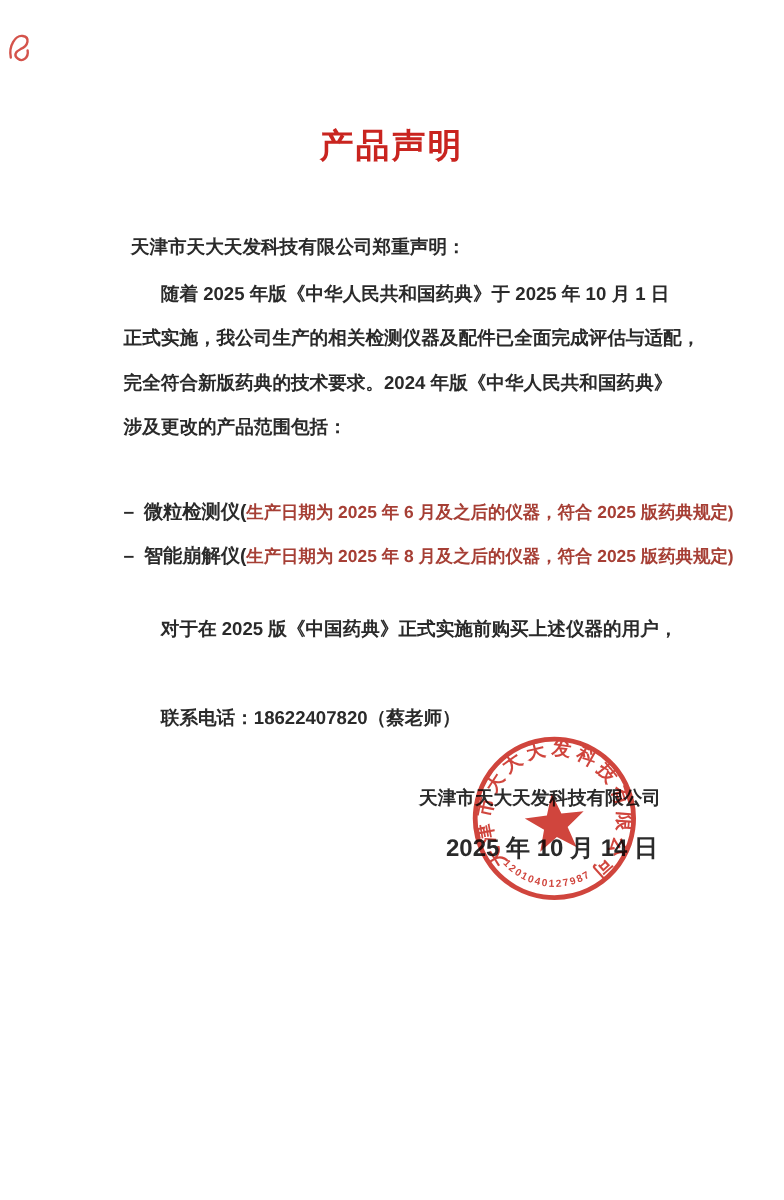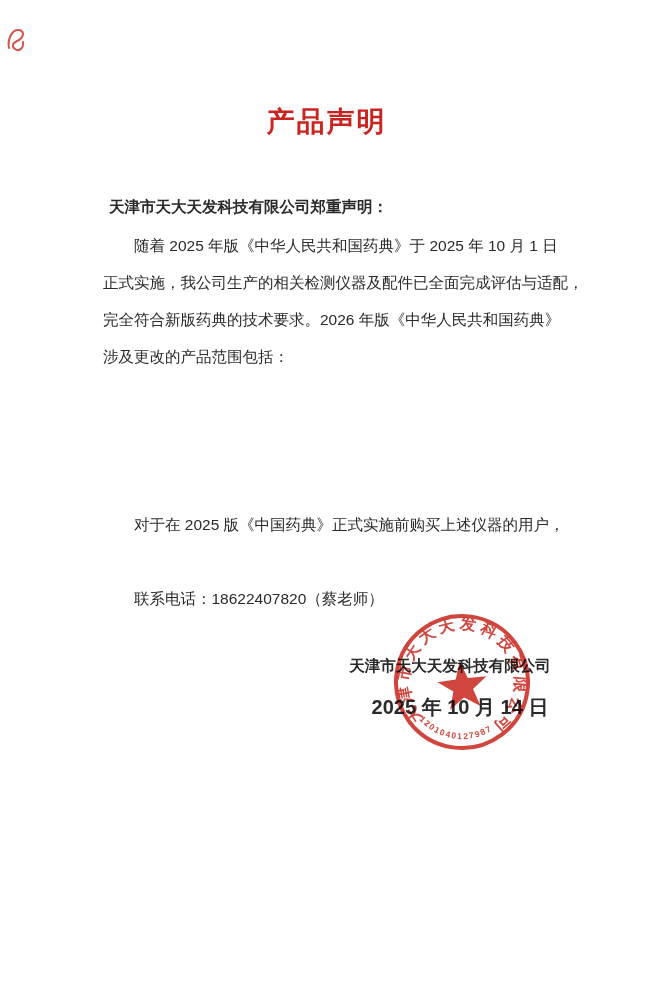--- a/index.html
+++ b/index.html
@@ -34,21 +34,21 @@
     position: absolute;
     top: 227px; left: 103px; width: 470px;
   }
   .para2 {
     position: absolute;
     top: 506px; left: 103px; width: 470px;
   }
   .para1 p, .para2 p, .contact {
     margin: 0;
     font-size: 15.5px;
-    font-weight: 400;
+    font-weight: 700;
     line-height: 37px;
     white-space: nowrap;
   }
   .para1 p:first-child, .para2 p:first-child { padding-left: 31px; }
   .products {
     position: absolute;
     top: 410px; left: 103px; width: 480px;
   }
   .product-line {
     margin: 0;
@@ -117,26 +117,33 @@
   <h1 class="title">产品声明</h1>
 
   <p class="salutation">天津市天大天发科技有限公司郑重声明：</p>
 
   <div class="para1">
 
       <p>随着 2025 年版《中华人民共和国药典》于 2025 年 10 月 1 日</p>
 
       <p>正式实施，我公司生产的相关检测仪器及配件已全面完成评估与适配，</p>
 
-      <p>完全符合新版药典的技术要求。2026 年版《中华人民共和国药典》</p>
+      <p>完全符合新版药典的技术要求。2024 年版《中华人民共和国药典》</p>
 
       <p>涉及更改的产品范围包括：</p>
 
   </div>
 
+  <div class="products">
+
+      <p class="product-line"><span class="dash">–</span><span class="pname">微粒检测仪</span><span class="popen">(</span><span class="pnote">生产日期为 2025 年 6 月及之后的仪器，符合 2025 版药典规定</span><span class="pclose">)</span></p>
+
+      <p class="product-line"><span class="dash">–</span><span class="pname">智能崩解仪</span><span class="popen">(</span><span class="pnote">生产日期为 2025 年 8 月及之后的仪器，符合 2025 版药典规定</span><span class="pclose">)</span></p>
+
+  </div>
 
   <div class="para2">
 
       <p>对于在 2025 版《中国药典》正式实施前购买上述仪器的用户，</p>
 
 
   </div>
 
   <p class="contact">联系电话：18622407820（蔡老师）</p>
 

